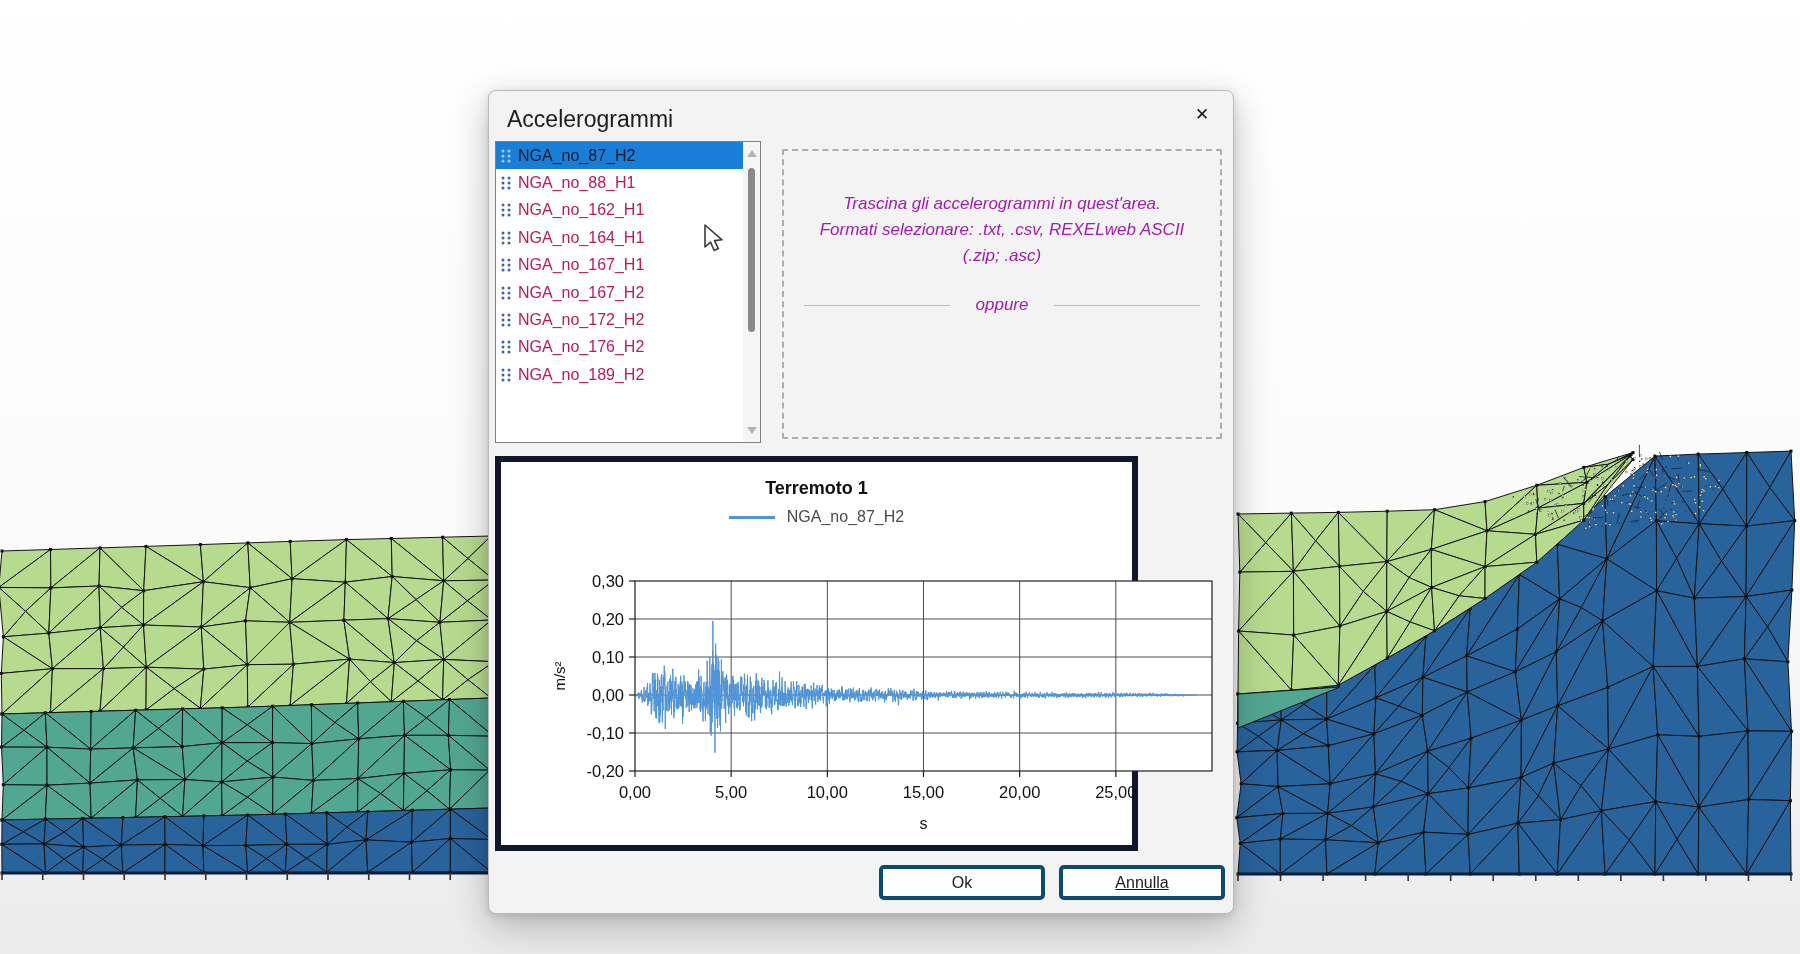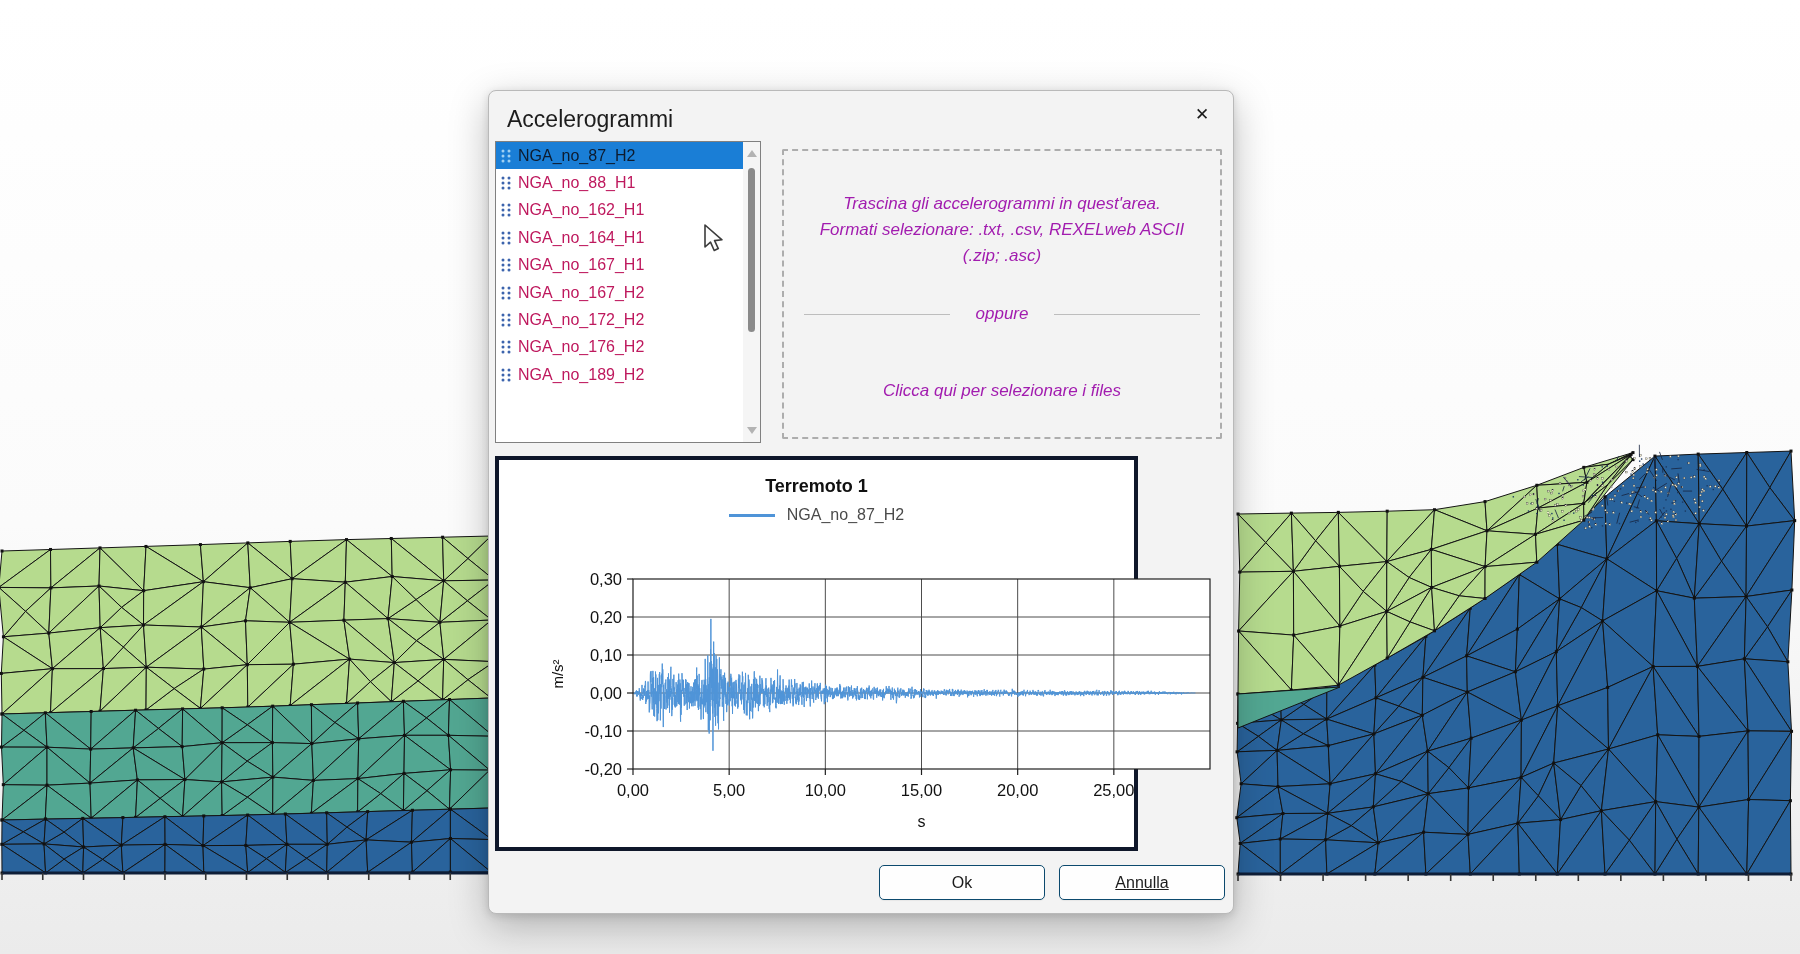--- a/index.html
+++ b/index.html
@@ -28,31 +28,31 @@
   .sb-arrow-up{top:8px;border-bottom:7px solid #b3b3b3;}
   .sb-arrow-down{bottom:8px;border-top:7px solid #b3b3b3;}
   .sb-thumb{position:absolute;left:5px;top:26px;width:7px;height:164px;background:#8a8a8a;border-radius:4px;}
   
   .dropzone{position:absolute;left:293px;top:58px;width:440px;height:290px;box-sizing:border-box;
             border:2px dashed #adadad;border-radius:2px;text-align:center;
             font-style:italic;color:#a21caf;font-size:17px;cursor:pointer;}
   .dz-text{margin-top:40px;line-height:26px;}
   .dz-divider{display:flex;align-items:center;margin:26px 20px 0 20px;}
   .dz-divider .rule{flex:1;height:1px;background:#bdbdbd;max-width:160px;}
-  .dz-divider .word{margin:9px 26px;flex:0 0 auto;}
+  .dz-divider .word{margin:0 26px;flex:0 0 auto;}
   .dz-click{margin-top:48px;}
   
   .chartpanel{position:absolute;left:6px;top:365px;width:643px;height:395px;background:#fff;
-              border:4px solid #0f172a;box-sizing:border-box;}
+              border:6px solid #0f172a;box-sizing:border-box;}
   .chart-title{text-align:center;margin-top:16px;font-size:18px;font-weight:bold;color:#111;}
   .chart-legend{display:flex;justify-content:center;align-items:center;margin-top:9px;font-size:16px;color:#4a4a4a;}
   .legend-swatch{width:46px;height:3px;margin-right:12px;}
   
   .btn{position:absolute;top:774px;width:166px;height:35px;background:#fefefe;
-       border:1px solid #0c4a6e;border-radius:5px;font-size:16px;color:#1b1b1b;
+       border:4px solid #0c4a6e;border-radius:5px;font-size:16px;color:#1b1b1b;
        font-family:"Liberation Sans",sans-serif;cursor:pointer;box-shadow:0 1px 1px rgba(0,0,0,.05);}
   .btn-ok{left:390px;}
   .btn-cancel{left:570px;text-decoration:underline;}
   .cursor-svg{position:absolute;left:703px;top:224px;z-index:50;}
 </style>
 </head>
 <body>
 
 <svg id="mesh-left" class="mesh-svg" width="1800" height="954">
     <polygon points="2.0,551.0 50.5,549.5 -1.2,587.4" fill="#b6db8e" stroke="#141414" stroke-width="1" stroke-linejoin="round"></polygon>
@@ -1210,21 +1210,20 @@
     <div class="dz-text">
       <div>Trascina gli accelerogrammi in quest'area.</div>
       <div>Formati selezionare: .txt, .csv, REXELweb ASCII</div>
       <div>(.zip; .asc)</div>
     </div>
     <div class="dz-divider">
       <span class="rule"></span>
       <span class="word">oppure</span>
       <span class="rule"></span>
     </div>
-    <div class="dz-click">Clicca qui per selezionare i files</div>
   </div>
 
   <div class="chartpanel">
     <div class="chart-title">Terremoto 1</div>
     <div class="chart-legend">
       <span class="legend-swatch" id="legend-swatch" style="background: rgb(79, 148, 216);"></span>
       <span>NGA_no_87_H2</span>
     </div>
     <svg id="chart-svg" width="729" height="318">
         <rect x="134" y="55" width="577" height="190" fill="#fff"></rect>

